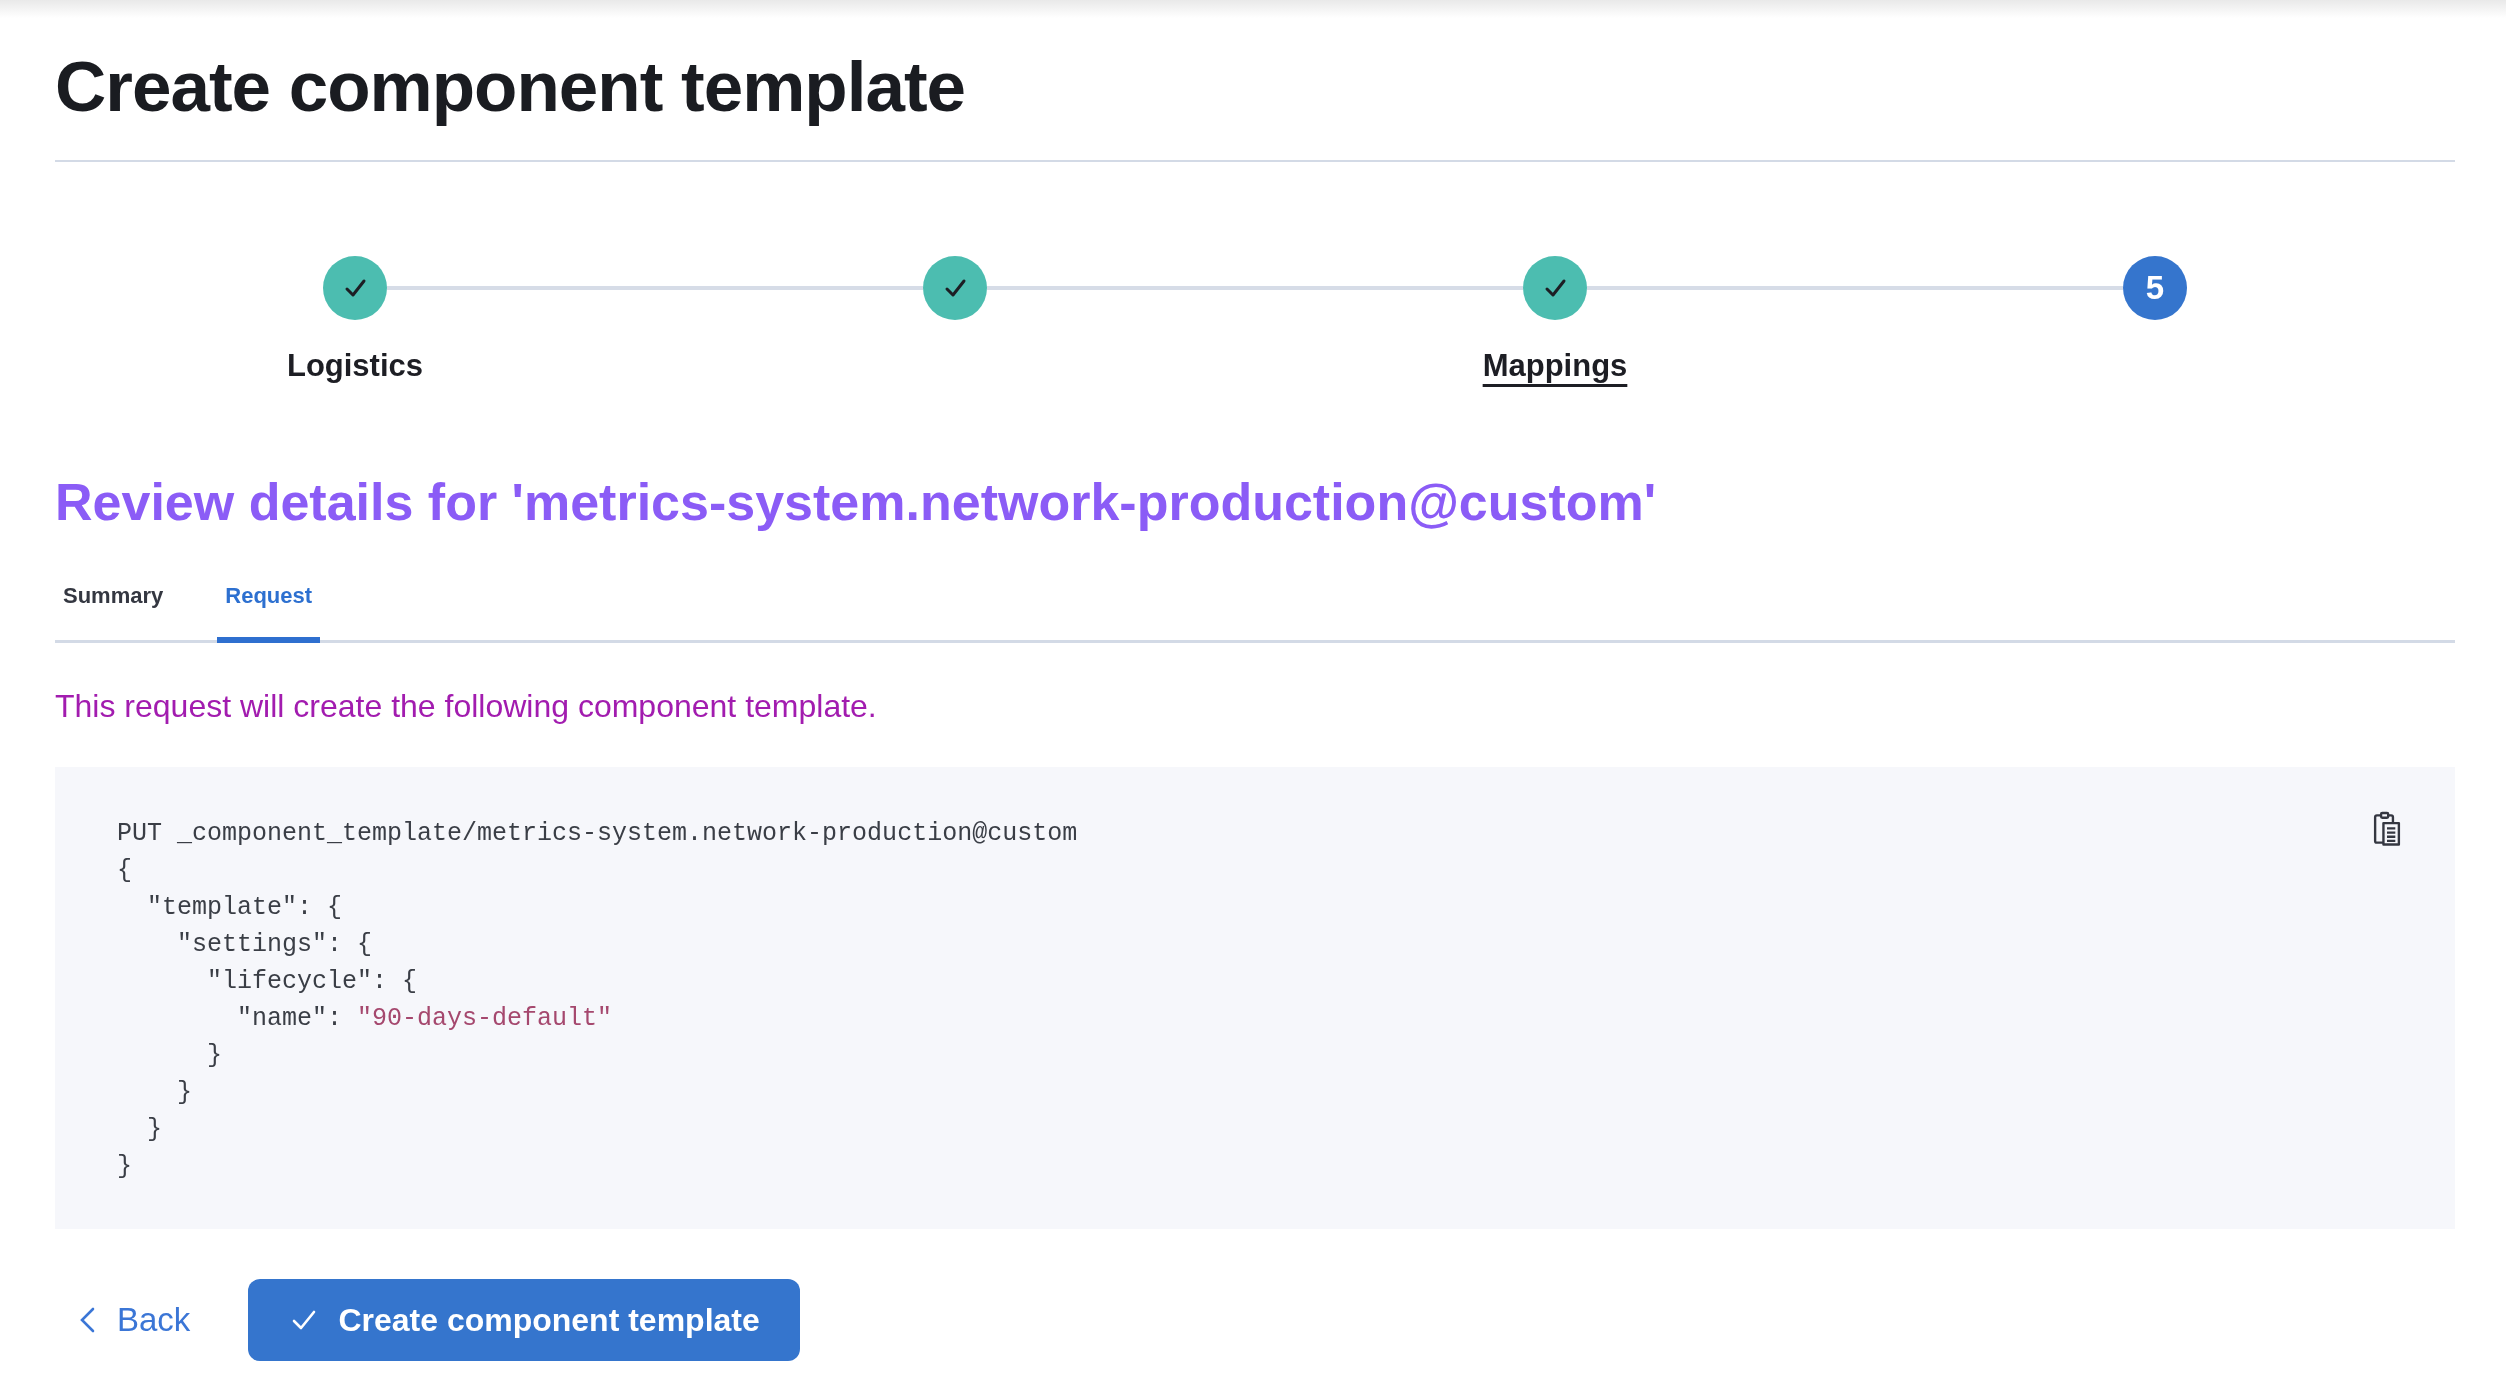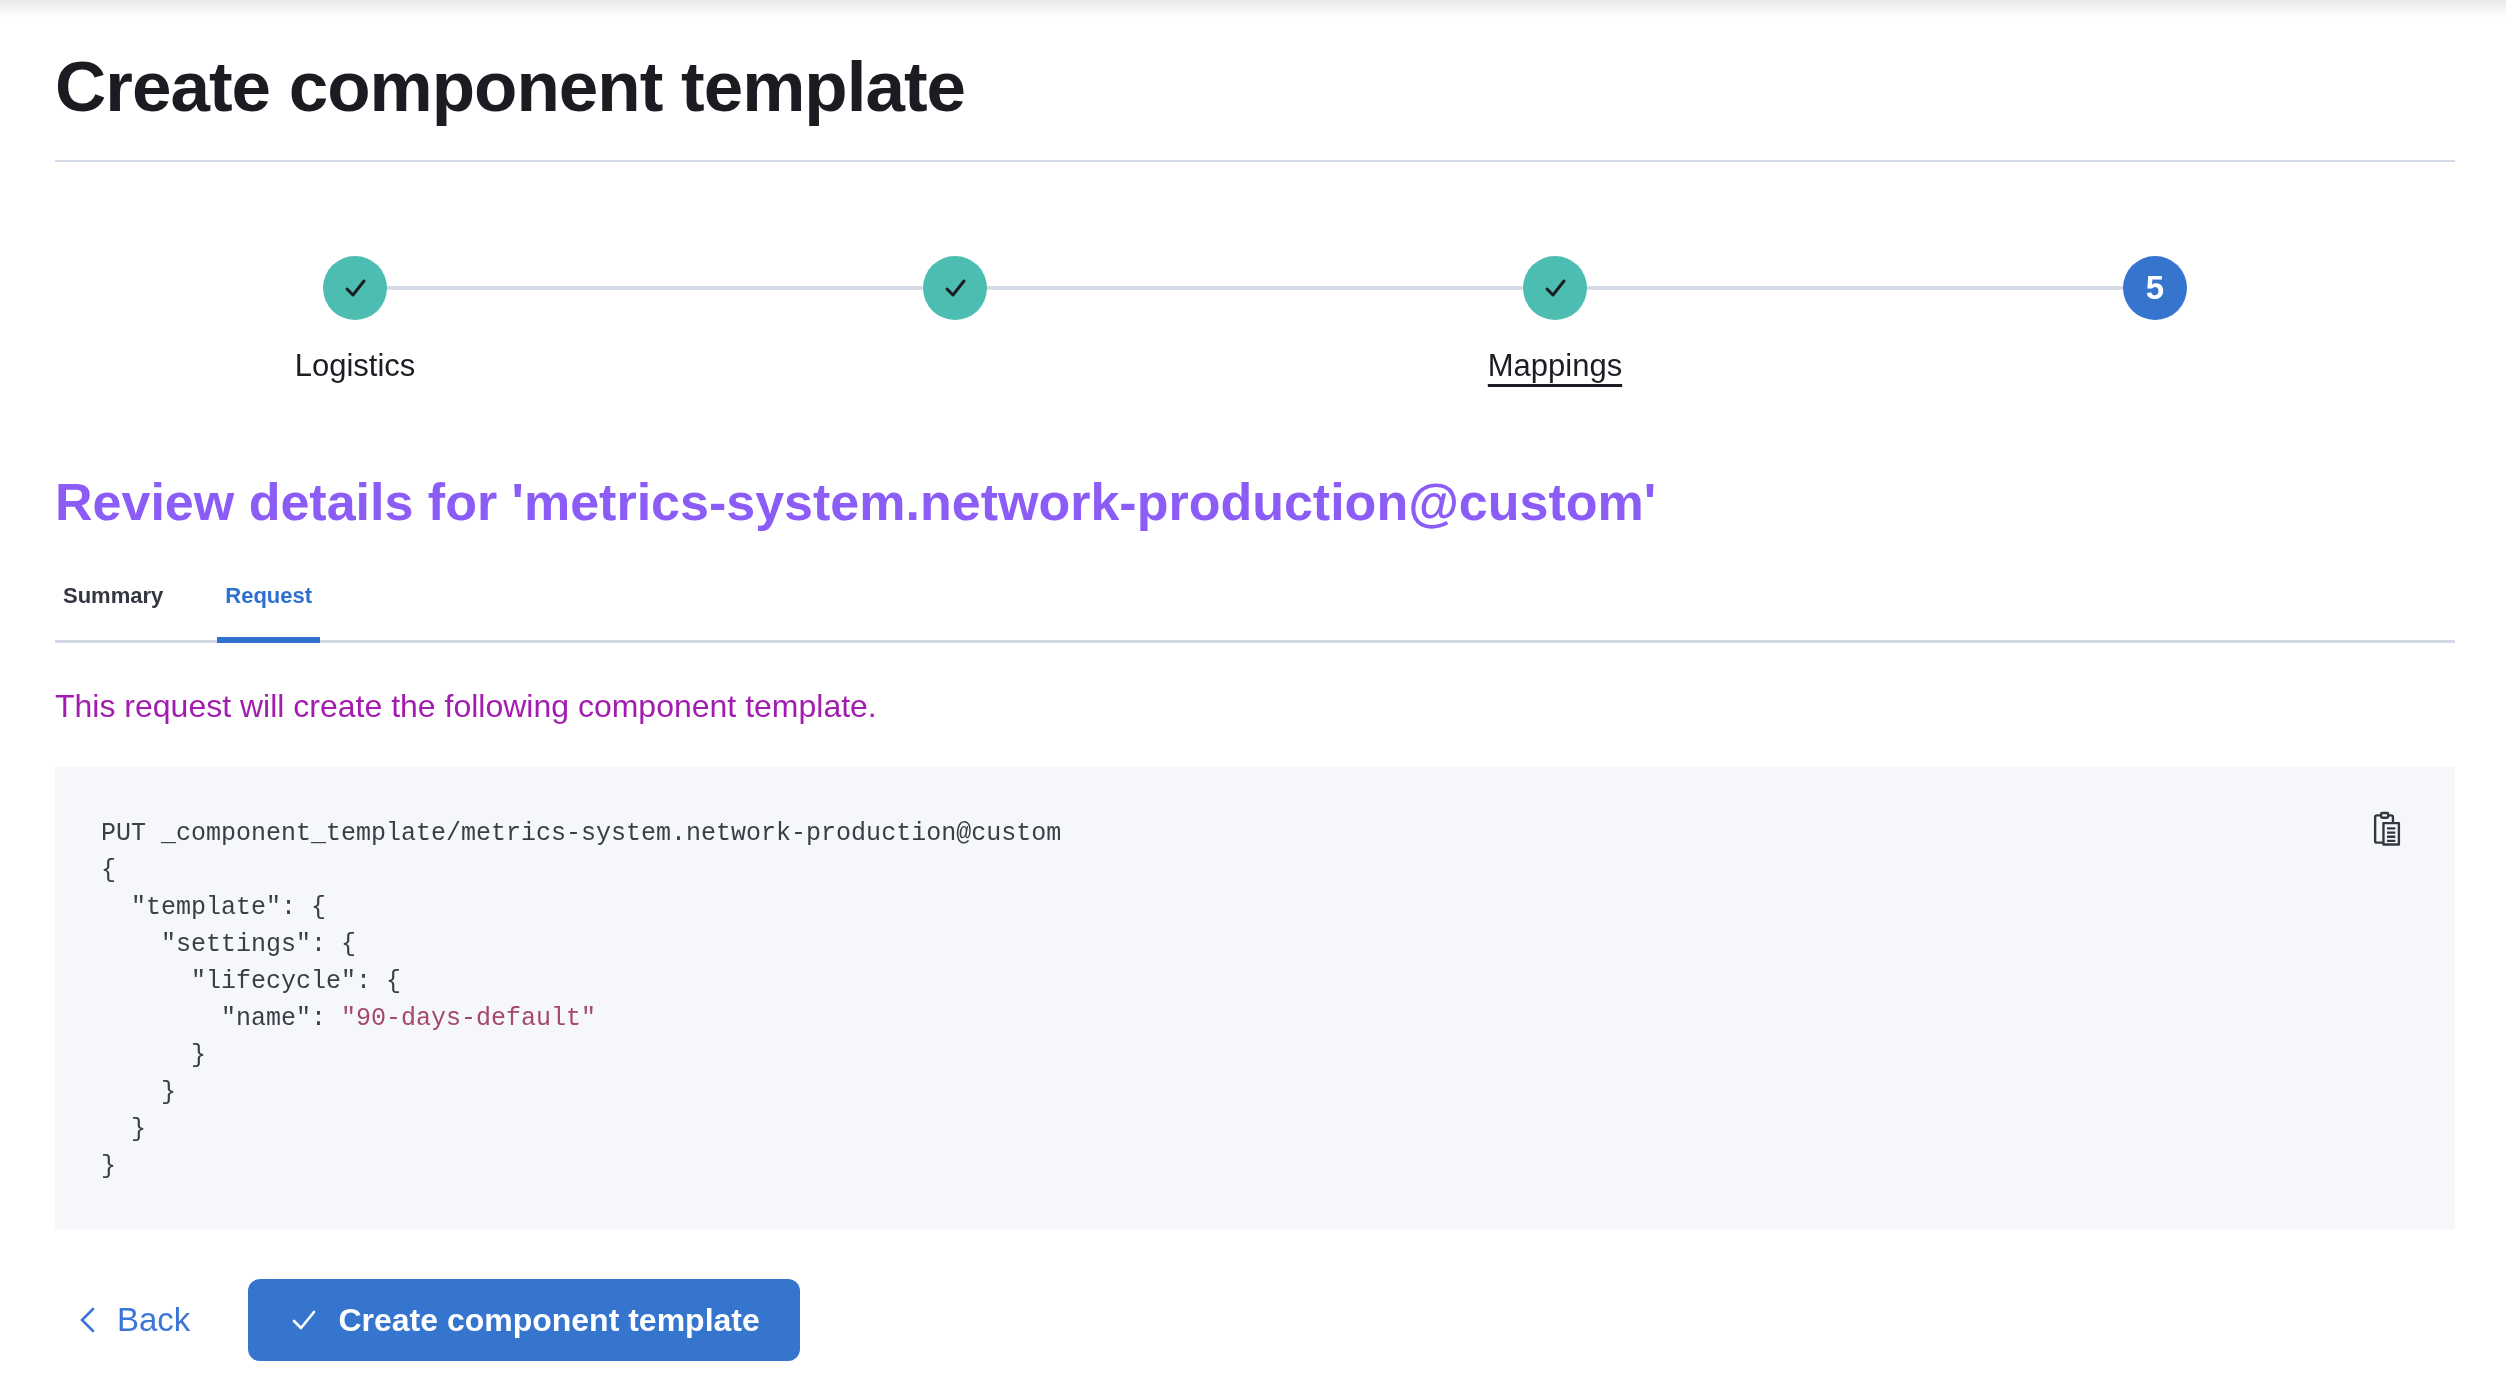--- a/index.html
+++ b/index.html
@@ -19,38 +19,38 @@
   
   .stepper { display:flex; margin-top:94px; }
   .step { flex:1; display:flex; flex-direction:column; cursor:pointer; }
   .step-track { display:flex; align-items:center; width:100%; height:64px; }
   .step-line { flex:1; height:4px; background:#D6DCE7; }
   .step-line.invisible { background:transparent; }
   .step-circle { width:64px; height:64px; border-radius:50%; flex:0 0 64px;
     display:flex; align-items:center; justify-content:center; }
   .step-circle.complete { background:#4CBDB0; }
   .step-circle.current { background:#3575CD; color:#ffffff; font-size:33px; font-weight:600; }
-  .step-label { margin-top:27px; text-align:center; font-size:31px; font-weight:400;
+  .step-label { margin-top:27px; text-align:center; font-size:31px; font-weight:700;
     color:#1d1e24; line-height:37px; }
   .step-label.underlined { text-decoration:underline; text-decoration-thickness:3px; text-underline-offset:8px; }
 
   h2.review-heading { margin-top:86px; font-size:52px; line-height:65px; font-weight:700; color:#8b5cf6; }
 
   
   .tabs { display:flex; gap:46px; margin-top:42px; border-bottom:3px solid #D3DAE6; }
   .tab { padding:0 8px 22px 8px; font-size:22px; font-weight:700; color:#343741;
     cursor:pointer; margin-bottom:-3px; border-bottom:6px solid transparent; line-height:38px; }
   .tab.selected { color:#2D70D0; border-bottom-color:#2E6FCF; }
 
   .desc { margin-top:40px; font-size:32px; line-height:46px; color:#a21caf; }
 
   
   .code-block { position:relative; margin-top:38px; background:#F6F7FB; padding:48px 100px 44px 46px; }
   .code-block pre { font-family:"Liberation Mono","DejaVu Sans Mono",monospace;
-    font-size:25px; line-height:37px; color:#3a3e46; white-space:pre; }
+    font-size:25px; line-height:37px; color:#3a3e46; white-space:pre;margin-left:16px; }
   .code-string { color:#A5486E; }
   .copy-btn { position:absolute; top:40px; right:46px; width:44px; height:44px;
     background:transparent; border:none; cursor:pointer; display:flex; align-items:center; justify-content:center; }
 
   
   .footer { display:flex; margin-top:50px; padding-left:20px; gap:58px; }
   .back-link { display:flex; align-items:center; gap:16px; color:#3B76D6; font-size:33px;
     font-weight:500; text-decoration:none; cursor:pointer; }
   .create-btn { display:flex; align-items:center; gap:18px; background:#3575CD; color:#ffffff;
     border:none; border-radius:12px; height:82px; padding:0 40px; font-size:32px; font-weight:600;

